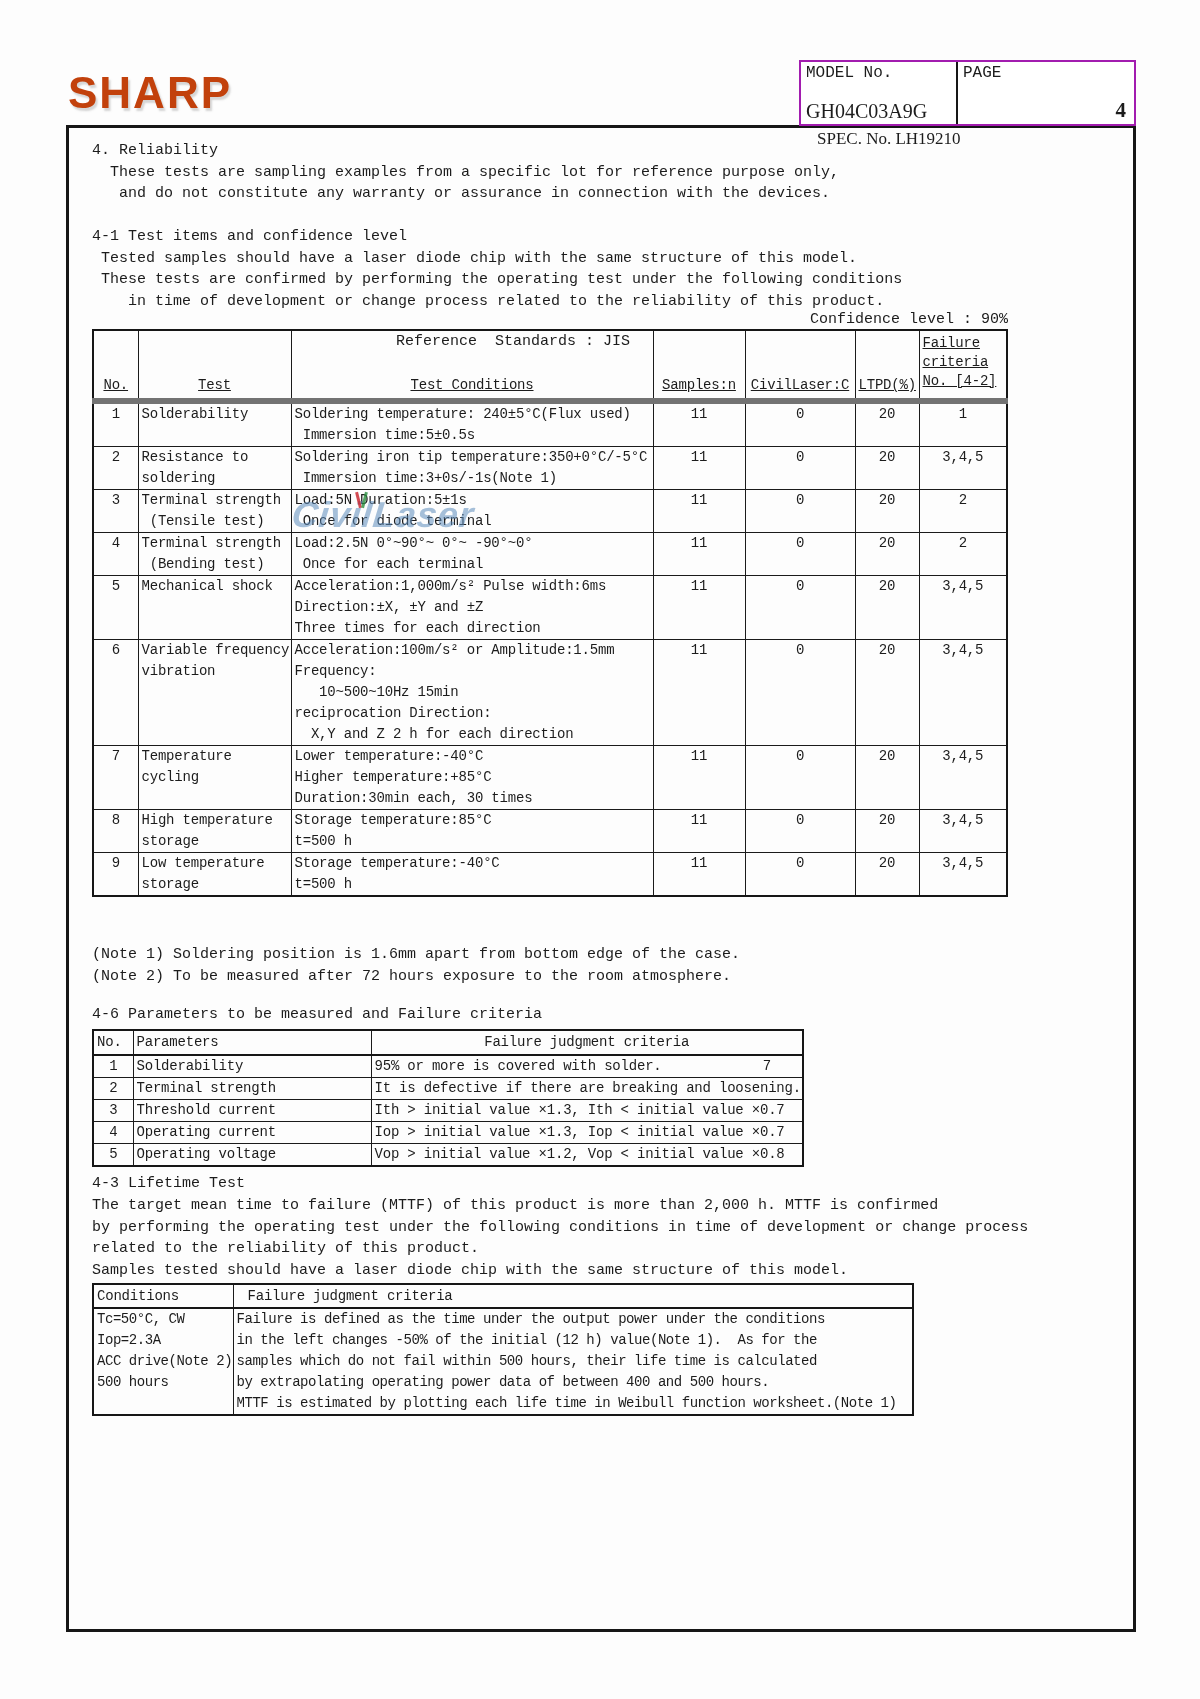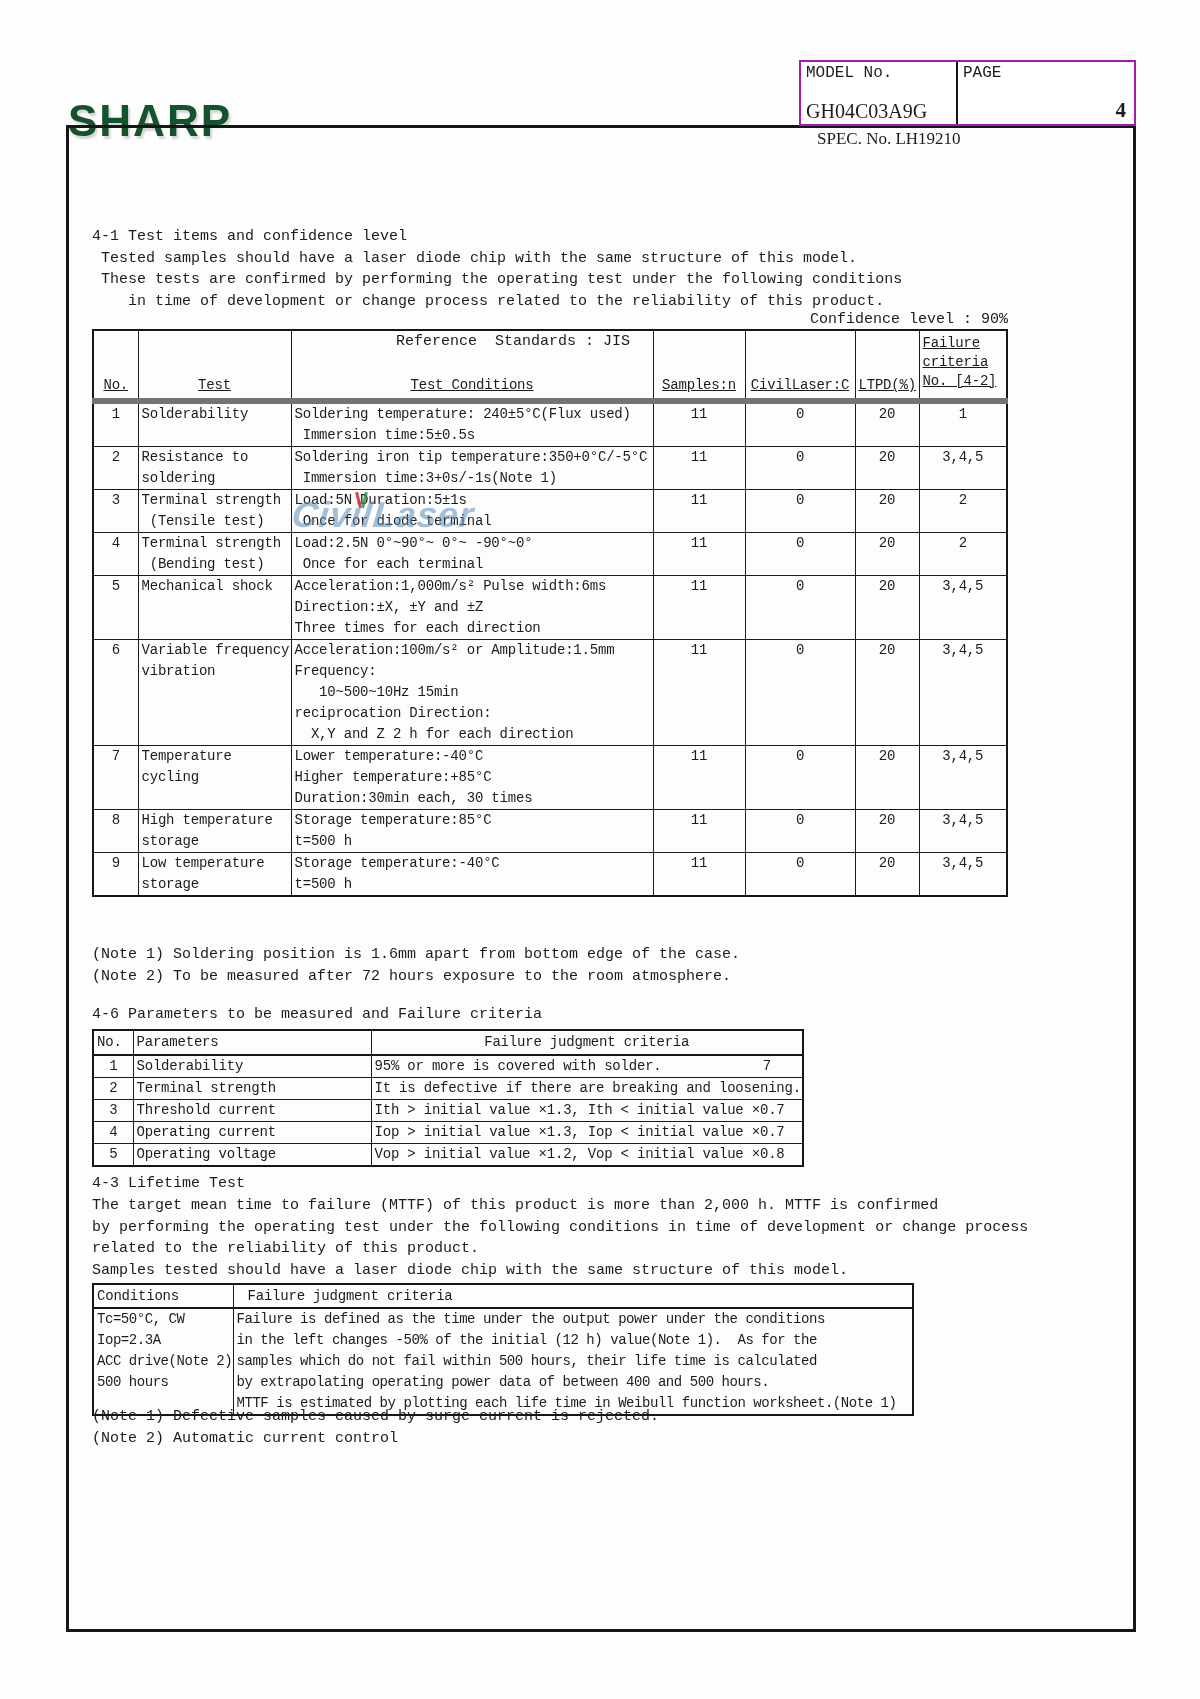--- a/index.html
+++ b/index.html
@@ -1,21 +1,21 @@
 <!DOCTYPE html>
 <html><head>
 <meta charset="utf-8">
 <style>
   html,body{margin:0;padding:0;background:#ffffff;}
   .page{position:relative;width:1200px;height:1699px;background:#fdfdfd;overflow:hidden;
         font-family:"Liberation Mono","DejaVu Sans Mono","DejaVu Sans",monospace;color:#1c1c1c;}
   
   .brand{position:absolute;left:68px;top:68px;font-family:"Liberation Sans","DejaVu Sans",sans-serif;
-         font-weight:bold;font-size:44px;letter-spacing:2px;color:#14532d;
-         text-shadow:2px 3px 2px rgba(140,140,140,0.35);margin-top:28px;}
+         font-weight:bold;font-size:44px;letter-spacing:2px;color:#c2410c;
+         text-shadow:2px 3px 2px rgba(140,140,140,0.35);}
   
   .idbox{position:absolute;left:799px;top:60px;width:337px;height:66px;box-sizing:border-box;
          border:2px solid #a21caf;background:#fff;display:flex;z-index:3;}
   .idbox .cell{position:relative;box-sizing:border-box;padding:2px 5px;}
   .idbox .cell.model{width:157px;border-right:2px solid #161616;}
   .idbox .cell.pageno{flex:1;}
   .idlabel{font-size:16px;}
   .idvalue{position:absolute;bottom:1px;left:5px;font-family:"Liberation Serif","DejaVu Serif",serif;font-size:20px;}
   .idvalue.num{left:auto;right:8px;font-weight:bold;font-size:21px;}
   .specno{position:absolute;left:817px;top:129px;font-family:"Liberation Serif","DejaVu Serif",serif;
@@ -75,20 +75,23 @@
     </div>
     <div class="cell pageno">
       <span class="idlabel">PAGE</span>
       <span class="idvalue num">4</span>
     </div>
   </div>
   <div class="specno">SPEC. No. LH19210</div>
 
   <div class="frame"></div>
 
+  <div class="tlines s4">4. Reliability
+  These tests are sampling examples from a specific lot for reference purpose only,
+   and do not constitute any warranty or assurance in connection with the devices.</div>
 
   <div class="tlines s41">4-1 Test items and confidence level
  Tested samples should have a laser diode chip with the same structure of this model.
  These tests are confirmed by performing the operating test under the following conditions
     in time of development or change process related to the reliability of this product.</div>
 
   <div class="tlines refline">
     <span class="ref">Reference  Standards : JIS</span>
     <span class="conf">Confidence level : 90%</span>
   </div>
@@ -294,20 +297,18 @@
 500 hours</td>
         <td>Failure is defined as the time under the output power under the conditions
 in the left changes -50% of the initial (12 h) value(Note 1).  As for the
 samples which do not fail within 500 hours, their life time is calculated
 by extrapolating operating power data of between 400 and 500 hours.
 MTTF is estimated by plotting each life time in Weibull function worksheet.(Note 1)</td>
       </tr>
     </tbody>
   </table>
 
-  <div class="tlines notes43">(Note 1) Defective samples caused by surge current is rejected.
-(Note 2) Automatic current control</div>
 
   <div class="wm">CivilLaser</div>
   <div class="wm-tick-r"></div>
   <div class="wm-tick-g"></div>
 
 </div>
 
 </body></html>

